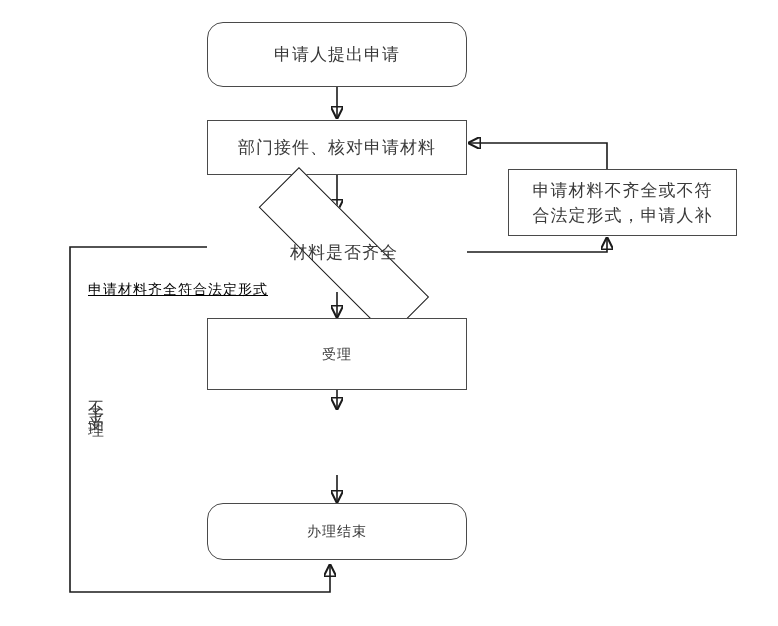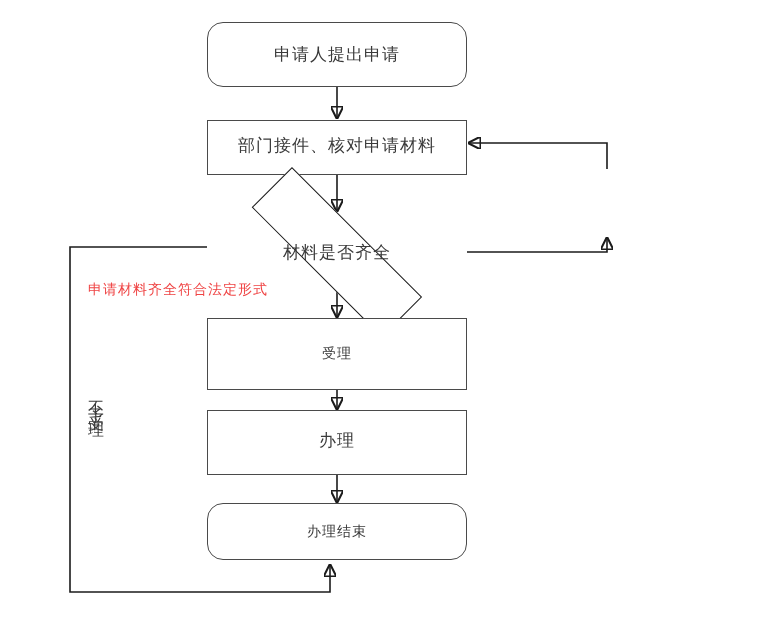--- a/index.html
+++ b/index.html
@@ -18,21 +18,20 @@
     display:flex;
     align-items:center;
     justify-content:center;
     text-align:center;
     color:#3a3a3a;
     background:#ffffff;
     line-height:1.45;
   }
   .rect{
     border:1px solid #4a4a4a;
-    font-family:Liberation Mono, monospace;
   }
   .rounded{
     border:1px solid #4a4a4a;
     border-radius:16px;
   }
   .node .txt{
     display:block;
     letter-spacing:1px;
     white-space:pre-line;
   }
@@ -68,23 +67,24 @@
   }
   svg#wires line, svg#wires path, svg#wires polyline{
     stroke:#1b1b1b;
     stroke-width:1.6;
     fill:none;
   }
 
   
   .freetext{
     position:absolute;
-    color:#ef4444;
+    color:#000000;
     letter-spacing:1px;
     white-space:nowrap;
+    text-decoration:underline;
   }
   .vtext{
     position:absolute;
     color:#3a3a3a;
     writing-mode:vertical-rl;
     text-orientation:upright;
     letter-spacing:7px;
     line-height:1;
   }
 </style>
@@ -122,33 +122,34 @@
   </svg>
 
   <div class="node rounded" style="left:207px;top:22px;width:260px;height:65px;font-size:17px;">
     <span class="txt">申请人提出申请</span>
   </div>
 
   <div class="node rect" style="left:207px;top:120px;width:260px;height:55px;font-size:17px;">
     <span class="txt">部门接件、核对申请材料</span>
   </div>
 
+  <div class="node rect" style="left:508px;top:169px;width:229px;height:67px;font-size:17px;">
+    <span class="txt">申请材料不齐全或不符
+合法定形式，申请人补</span>
+  </div>
 
-  <div class="diamond" style="left:207px;top:212px;width:260px;height:80px;text-align:center;--dw:260px;--dh:80px;">
+  <div class="diamond" style="left:214px;top:212px;width:260px;height:80px;text-align:center;--dw:260px;--dh:80px;">
     <span class="dshape"></span>
     <span class="dlabel" style="font-size:17px;">材料是否齐全</span>
   </div>
 
   <div class="node rect" style="left:207px;top:318px;width:260px;height:72px;font-size:14px;">
     <span class="txt">受理</span>
   </div>
 
-  <div class="node rect" style="left:207px;top:410px;width:260px;height:65px;font-size:17px;">
-    <span class="txt">办理</span>
-  </div>
 
   <div class="node rounded" style="left:207px;top:503px;width:260px;height:57px;font-size:14px;">
     <span class="txt">办理结束</span>
   </div>
 
   <div class="freetext" style="left:88px;top:281px;font-size:14px;">申请材料齐全符合法定形式</div>
 
   <div class="vtext" style="left:88px;top:388px;font-size:16px;">不予受理</div>
 
 </div>

